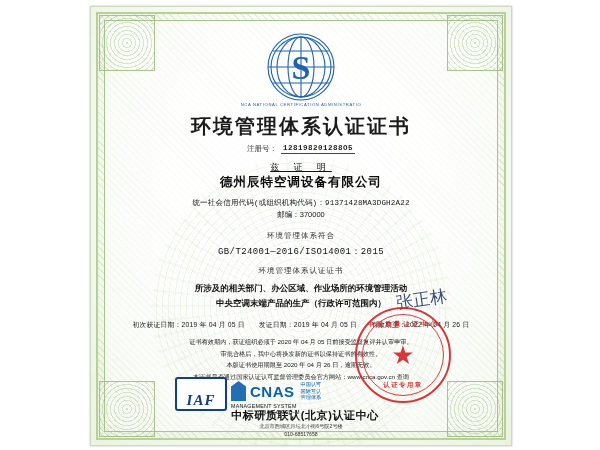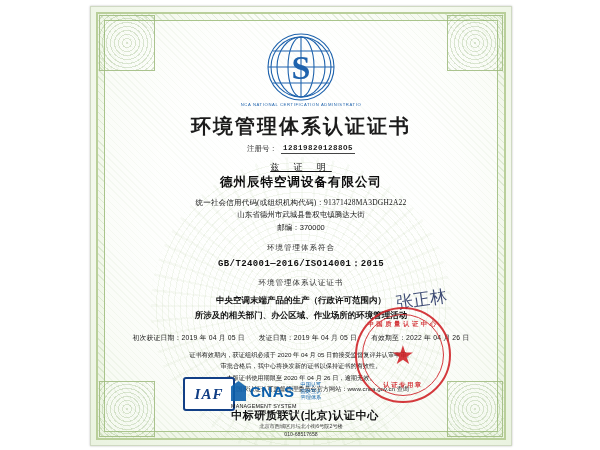--- a/index.html
+++ b/index.html
@@ -110,29 +110,29 @@
     font-size:12.5px;font-weight:bold;color:#0c0c0c;
     letter-spacing:1px;white-space:nowrap;
   }
   .kv{
     margin-top:6px;
     font-size:7.5px;color:#141414;
     line-height:1.65;
     text-align:center;
     white-space:nowrap;
   }
-  .kv .mono{font-family:Liberation Serif, serif;letter-spacing:.2px;}
+  .kv .mono{font-family:Liberation Mono, monospace;letter-spacing:.2px;}
 
   .section-label{
     margin-top:9px;
     font-size:7.5px;color:#333;letter-spacing:1px;
   }
   .std{
     margin-top:4px;
-    font-size:9px;font-weight:bold;color:#111;
+    font-size:9px;font-weight:normal;color:#111;
     font-family:"Liberation Mono", monospace;
     letter-spacing:.4px;
   }
   .scope-label{
     margin-top:8px;
     font-size:7.5px;color:#333;letter-spacing:1px;
   }
   .scope{
     margin-top:5px;
     font-size:8.5px;font-weight:bold;color:#101010;
@@ -150,25 +150,25 @@
     line-height:1.85;text-align:center;white-space:nowrap;
   }
 
   
   .footer{
     position:absolute;
     left:16px;right:16px;bottom:26px;
     height:74px;
   }
   .logo-iaf{
-    position:absolute;left:76px;bottom:8px;
+    position:absolute;left:68px;bottom:8px;
     width:48px;height:30px;
     border:2px solid #123f86;border-radius:3px;
     background:#fff;
-    display:flex;align-items:center;justify-content:center;
+    display:flex;align-items:flex-end;justify-content:center;
   }
   .logo-iaf span{
     font-family:"Liberation Serif", serif;
     font-size:15px;font-weight:bold;font-style:italic;
     color:#123f86;letter-spacing:1px;
   }
   .logo-cnas{
     position:absolute;left:124px;bottom:4px;
     width:96px;text-align:left;
   }
@@ -272,31 +272,30 @@
         <span class="label">注册号：</span>
         <span class="num">128198201288O5</span>
       </div>
 
       <div class="hereby">兹 证 明</div>
 
       <div class="company">德州辰特空调设备有限公司</div>
 
       <div class="kv">
         <div class="mono">统一社会信用代码(或组织机构代码)：91371428MA3DGH2A22</div>
-        <div>山东省德州市武城县鲁权屯镇腾达大街</div>
         <div>邮编：370000</div>
       </div>
 
       <div class="section-label">环境管理体系符合</div>
       <div class="std">GB/T24001—2016/ISO14001：2015</div>
 
       <div class="scope-label">环境管理体系认证证书</div>
       <div class="scope">
+        <div>所涉及的相关部门、办公区域、作业场所的环境管理活动</div>
         <div>中央空调末端产品的生产（行政许可范围内）</div>
-        <div>所涉及的相关部门、办公区域、作业场所的环境管理活动</div>
       </div>
 
       <div class="dates">
         <span>初次获证日期：</span><span>2019 年 04 月 05 日</span><span class="sp"></span><span>发证日期：</span><span>2019 年 04 月 05 日</span><span class="sp"></span><span>有效期至：</span><span>2022 年 04 月 26 日</span>
       </div>
 
       <div class="notes">
         <div>证书有效期内，获证组织必须于 2020 年 04 月 05 日前接受监督复评并认审申审。</div>
         <div>审批合格后，我中心将换发新的证书以保持证书的有效性。</div>
         <div>本版证书使用期限至 2020 年 04 月 26 日，逾期无效。</div>

